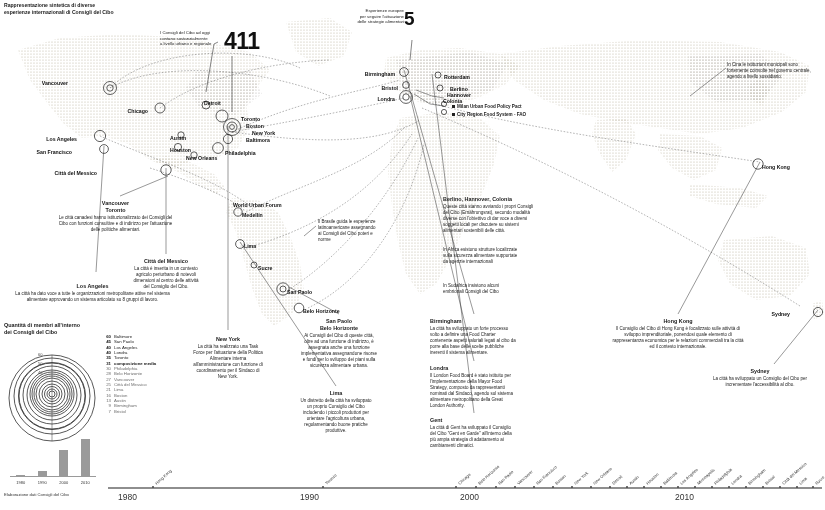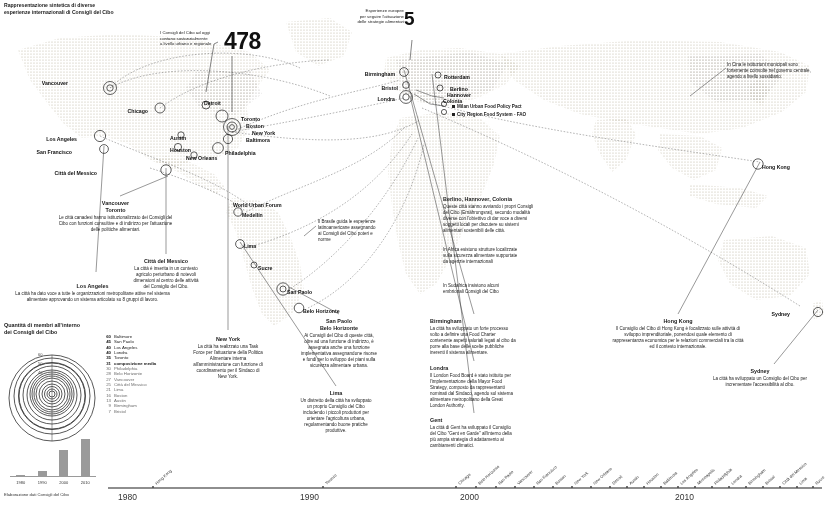--- a/index.html
+++ b/index.html
@@ -161,21 +161,21 @@
         <circle cx="444" cy="104" r="2.6"></circle>
       </g>
     </svg>
   </div>
 
   <div class="header">
     <div class="h1">Rappresentazione sintetica di diverse</div>
     <div class="h1">esperienze internazionali di Consigli del Cibo</div>
   </div>
 
-  <div class="big284" style="left:224px;top:28px;">478</div>
+  <div class="big284" style="left:224px;top:28px;">411</div>
   <div class="callbox" style="left:160px;top:30px;width:60px;">
     <div>I Consigli del Cibo ad oggi</div>
     <div>contano sostanzialmente</div>
     <div>a livello urbano e regionale</div>
   </div>
   <svg class="conn" width="825" height="510">
     <path d="M232,56 L232,112" stroke="#333" stroke-width="0.6" fill="none"></path>
     <path d="M218,42 L214,44 L206,92" stroke="#333" stroke-width="0.6" fill="none"></path>
     <path d="M412,40 L410,60" stroke="#333" stroke-width="0.6" fill="none"></path>
     <path d="M444,98 L432,96 L416,90" stroke="#333" stroke-width="0.5" fill="none"></path>

